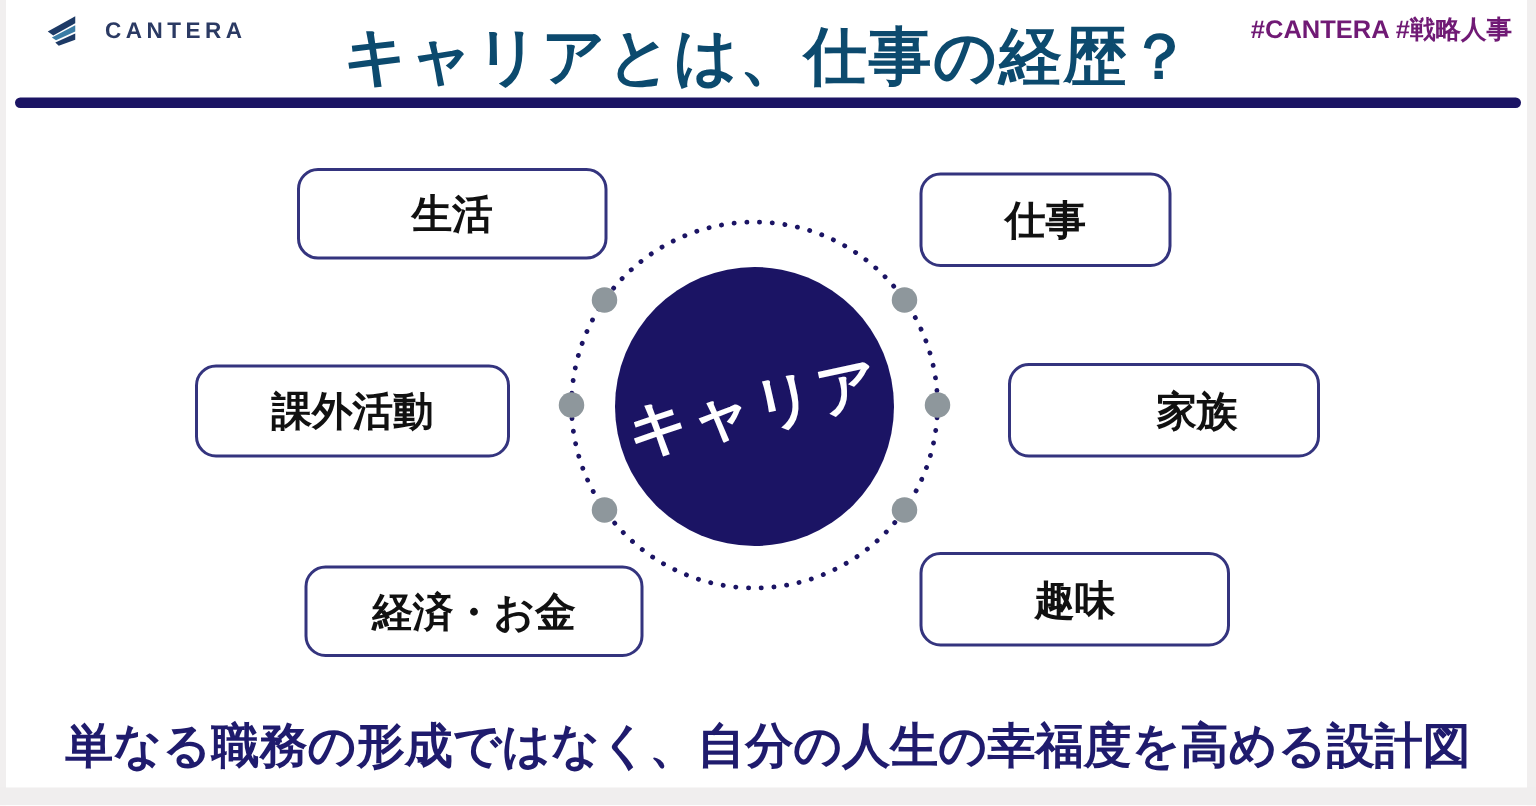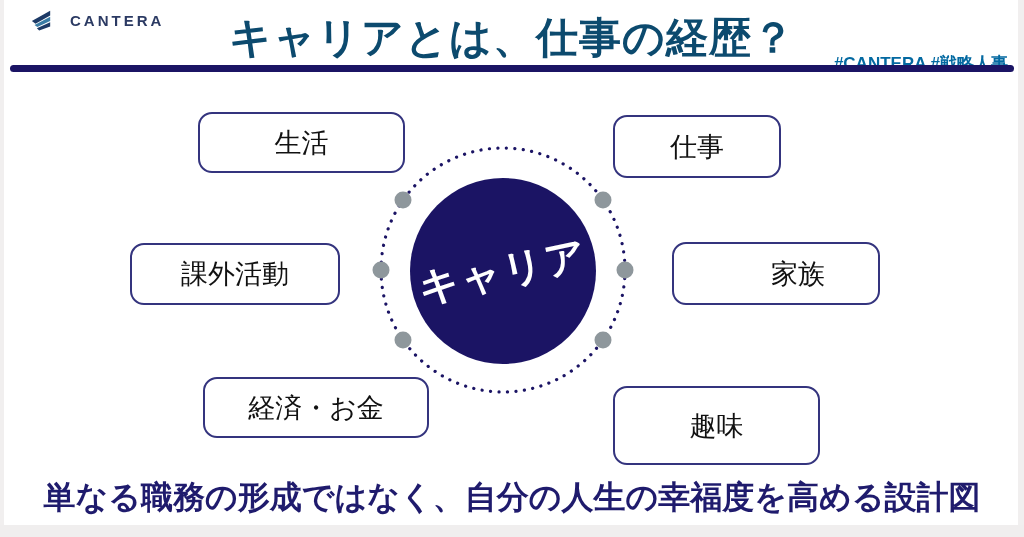--- a/index.html
+++ b/index.html
@@ -8,40 +8,40 @@
     font-family:"Liberation Sans","DejaVu Sans",sans-serif;
   }
   .edge{position:absolute;background:#f1efef;}
   .edge-left{left:0;top:0;width:4px;height:537px;}
   .edge-right{right:0;top:0;width:6px;height:537px;}
   .edge-bottom{left:0;bottom:0;width:1024px;height:12px;background:#f0eeee;}
 
   .logo{position:absolute;left:30px;top:8px;display:flex;align-items:center;gap:18px;}
   .logo-text{font-size:15px;font-weight:700;letter-spacing:3px;color:#2b3a63;}
 
-  .hashtags{position:absolute;right:16px;top:8px;font-size:17px;font-weight:700;color:#0369a1;margin-top:44px;}
+  .hashtags{position:absolute;right:16px;top:8px;font-size:17px;font-weight:700;color:#701a75;}
 
   .title{
     position:absolute;left:0;right:0;top:10px;text-align:center;
     font-size:42px;font-weight:800;color:#0c4a6e;letter-spacing:1px;white-space:nowrap;
   }
   .divider{position:absolute;left:10px;right:10px;top:65px;height:7px;border-radius:4px;background:#1b1464;}
 
   .node-box{
     position:absolute;box-sizing:border-box;background:#ffffff;
     border:2.5px solid #34347e;border-radius:14px;
     display:flex;align-items:center;justify-content:center;
-    font-size:27px;font-weight:400;color:#111111;white-space:nowrap;
+    font-size:27px;font-weight:700;color:#111111;white-space:nowrap;
   }
   .box-seikatsu{left:198px;top:112px;width:207px;height:61px;}
   .box-shigoto {left:613px;top:115px;width:168px;height:63px;}
   .box-kagai   {left:130px;top:243px;width:210px;height:62px;}
   .box-kazoku  {left:672px;top:242px;width:208px;height:63px;padding-left:44px;}
   .box-keizai  {left:203px;top:377px;width:226px;height:61px;}
-  .box-shumi   {left:613px;top:386px;width:207px;height:79px;}
+  .box-shumi   {left:613px;top:368px;width:207px;height:63px;}
 
   .orbit-svg{position:absolute;left:0;top:0;width:1024px;height:537px;}
 
   .center-circle{
     position:absolute;left:410px;top:178px;width:186px;height:186px;border-radius:50%;
     background:#1b1464;display:flex;align-items:center;justify-content:center;
   }
   .center-label{
     color:#ffffff;font-size:40px;font-weight:800;letter-spacing:2px;
     transform:rotate(-12deg);white-space:nowrap;

